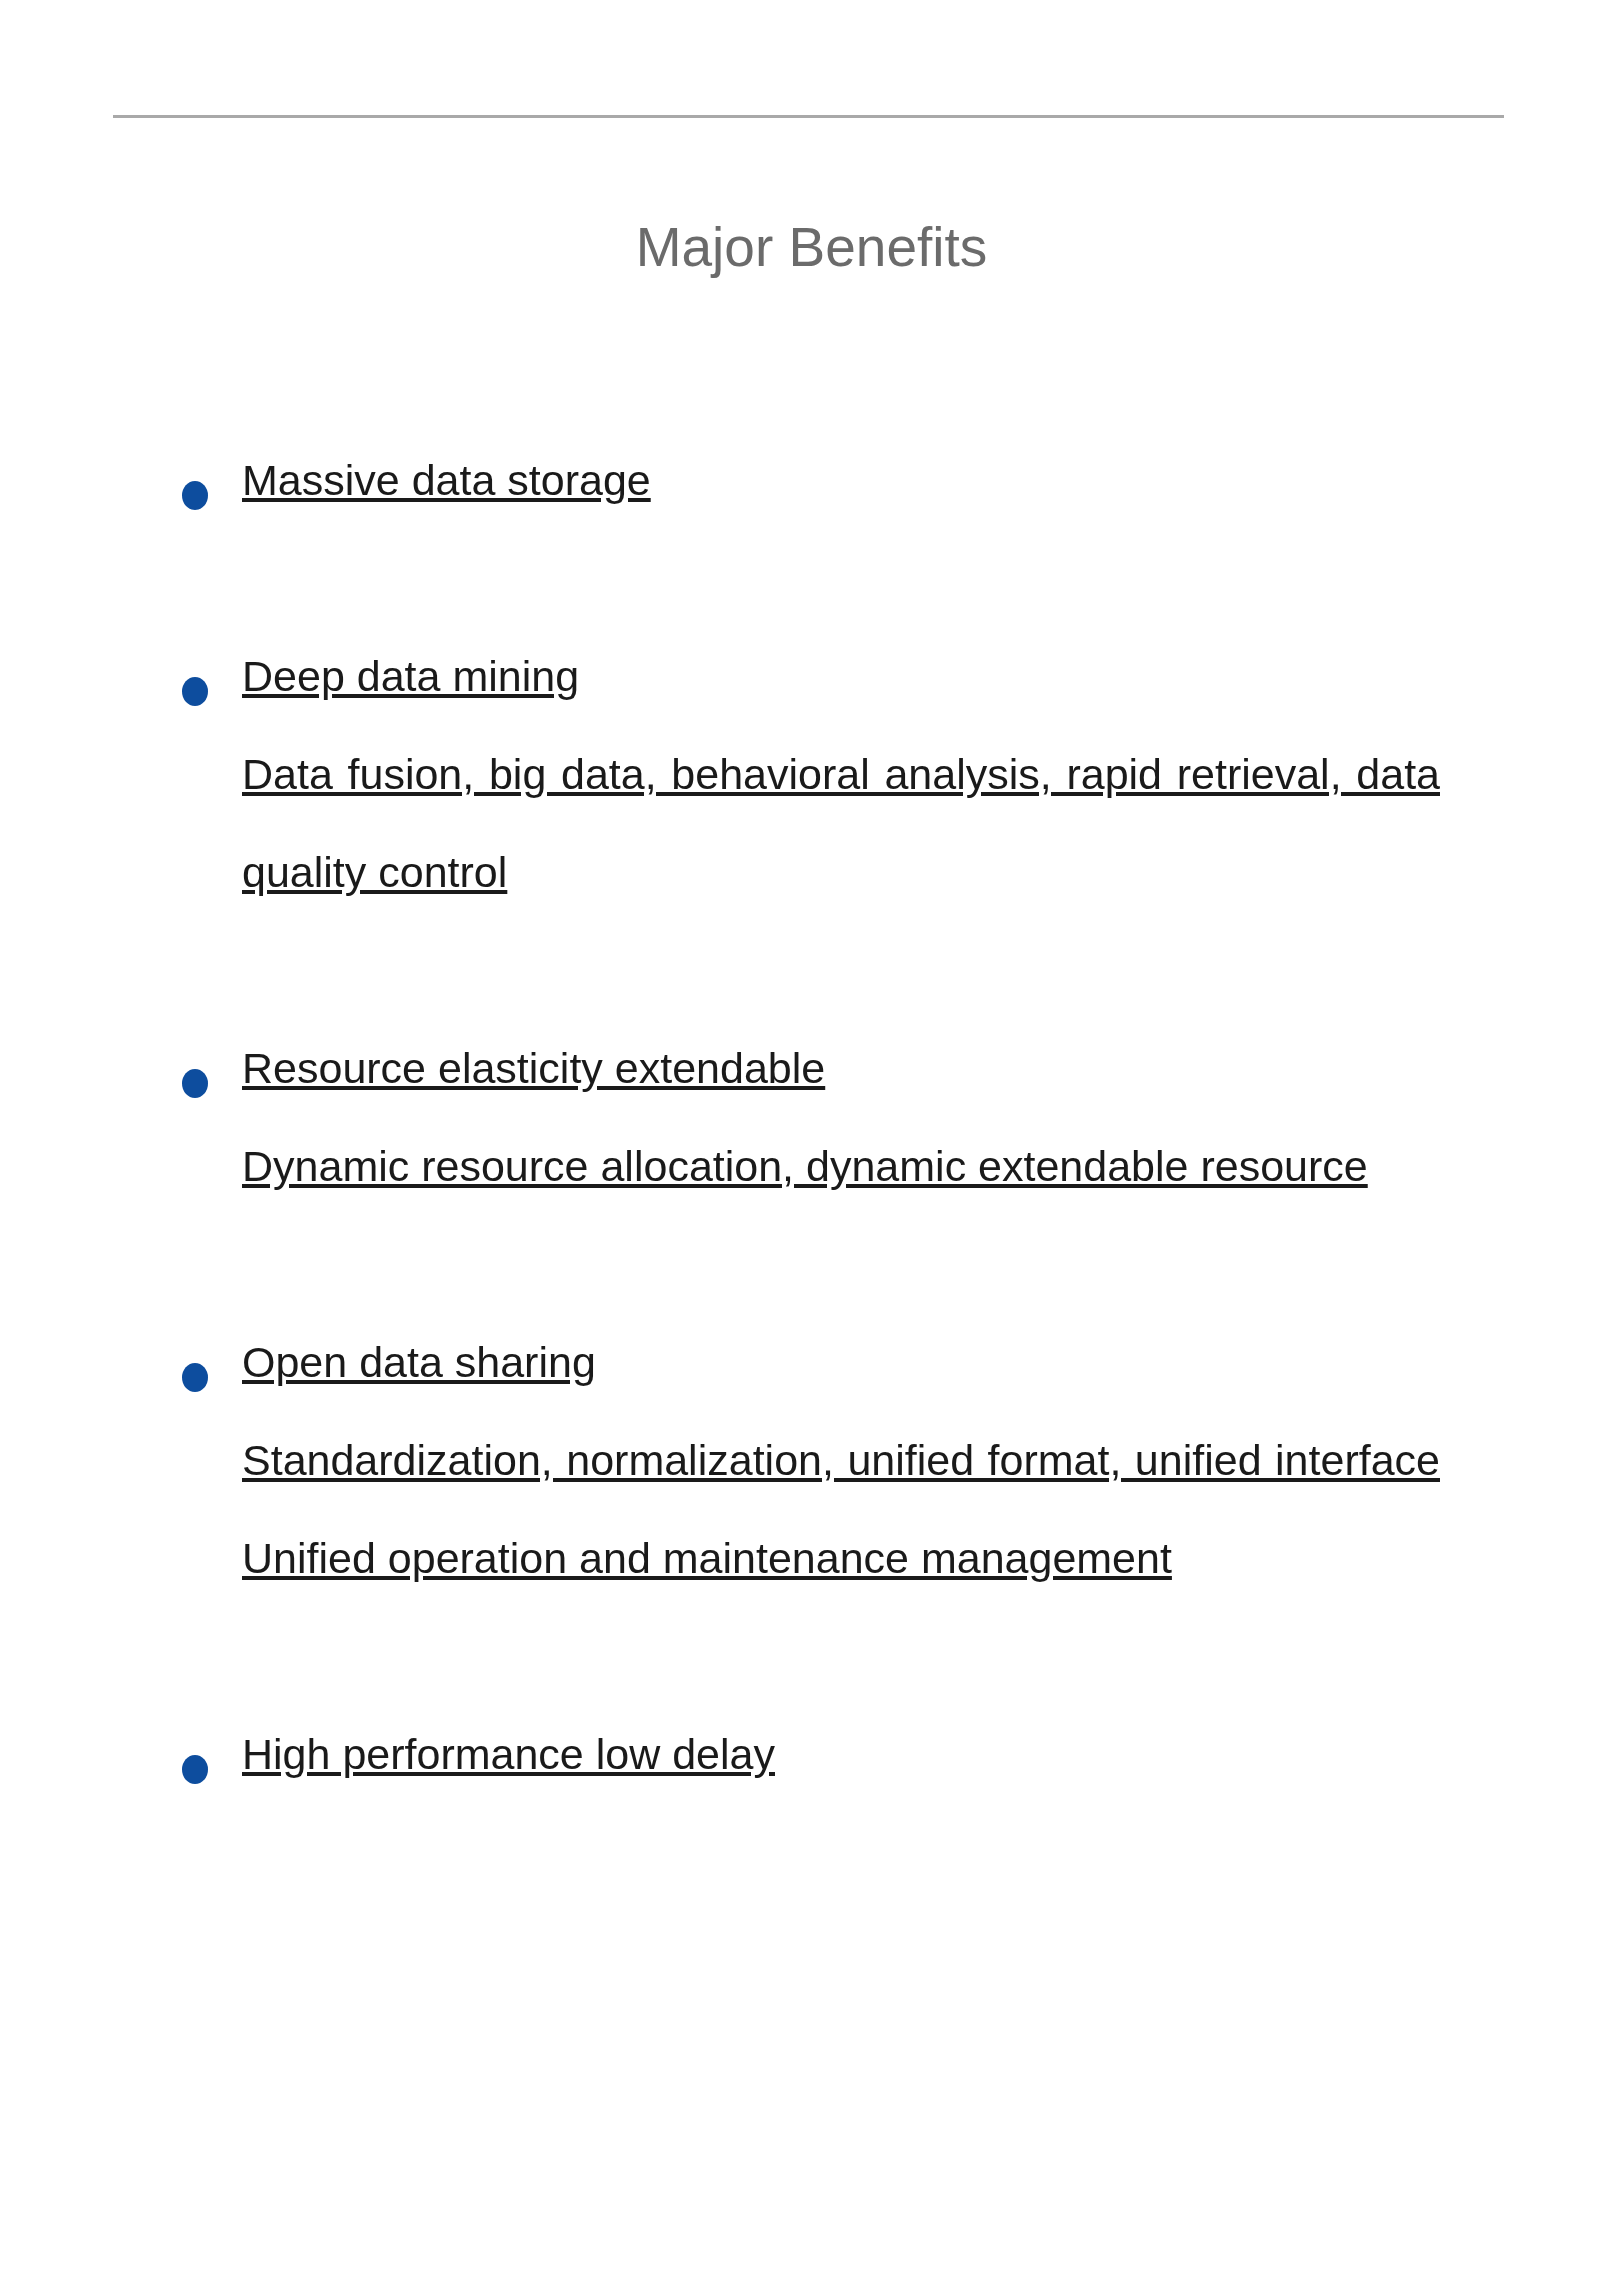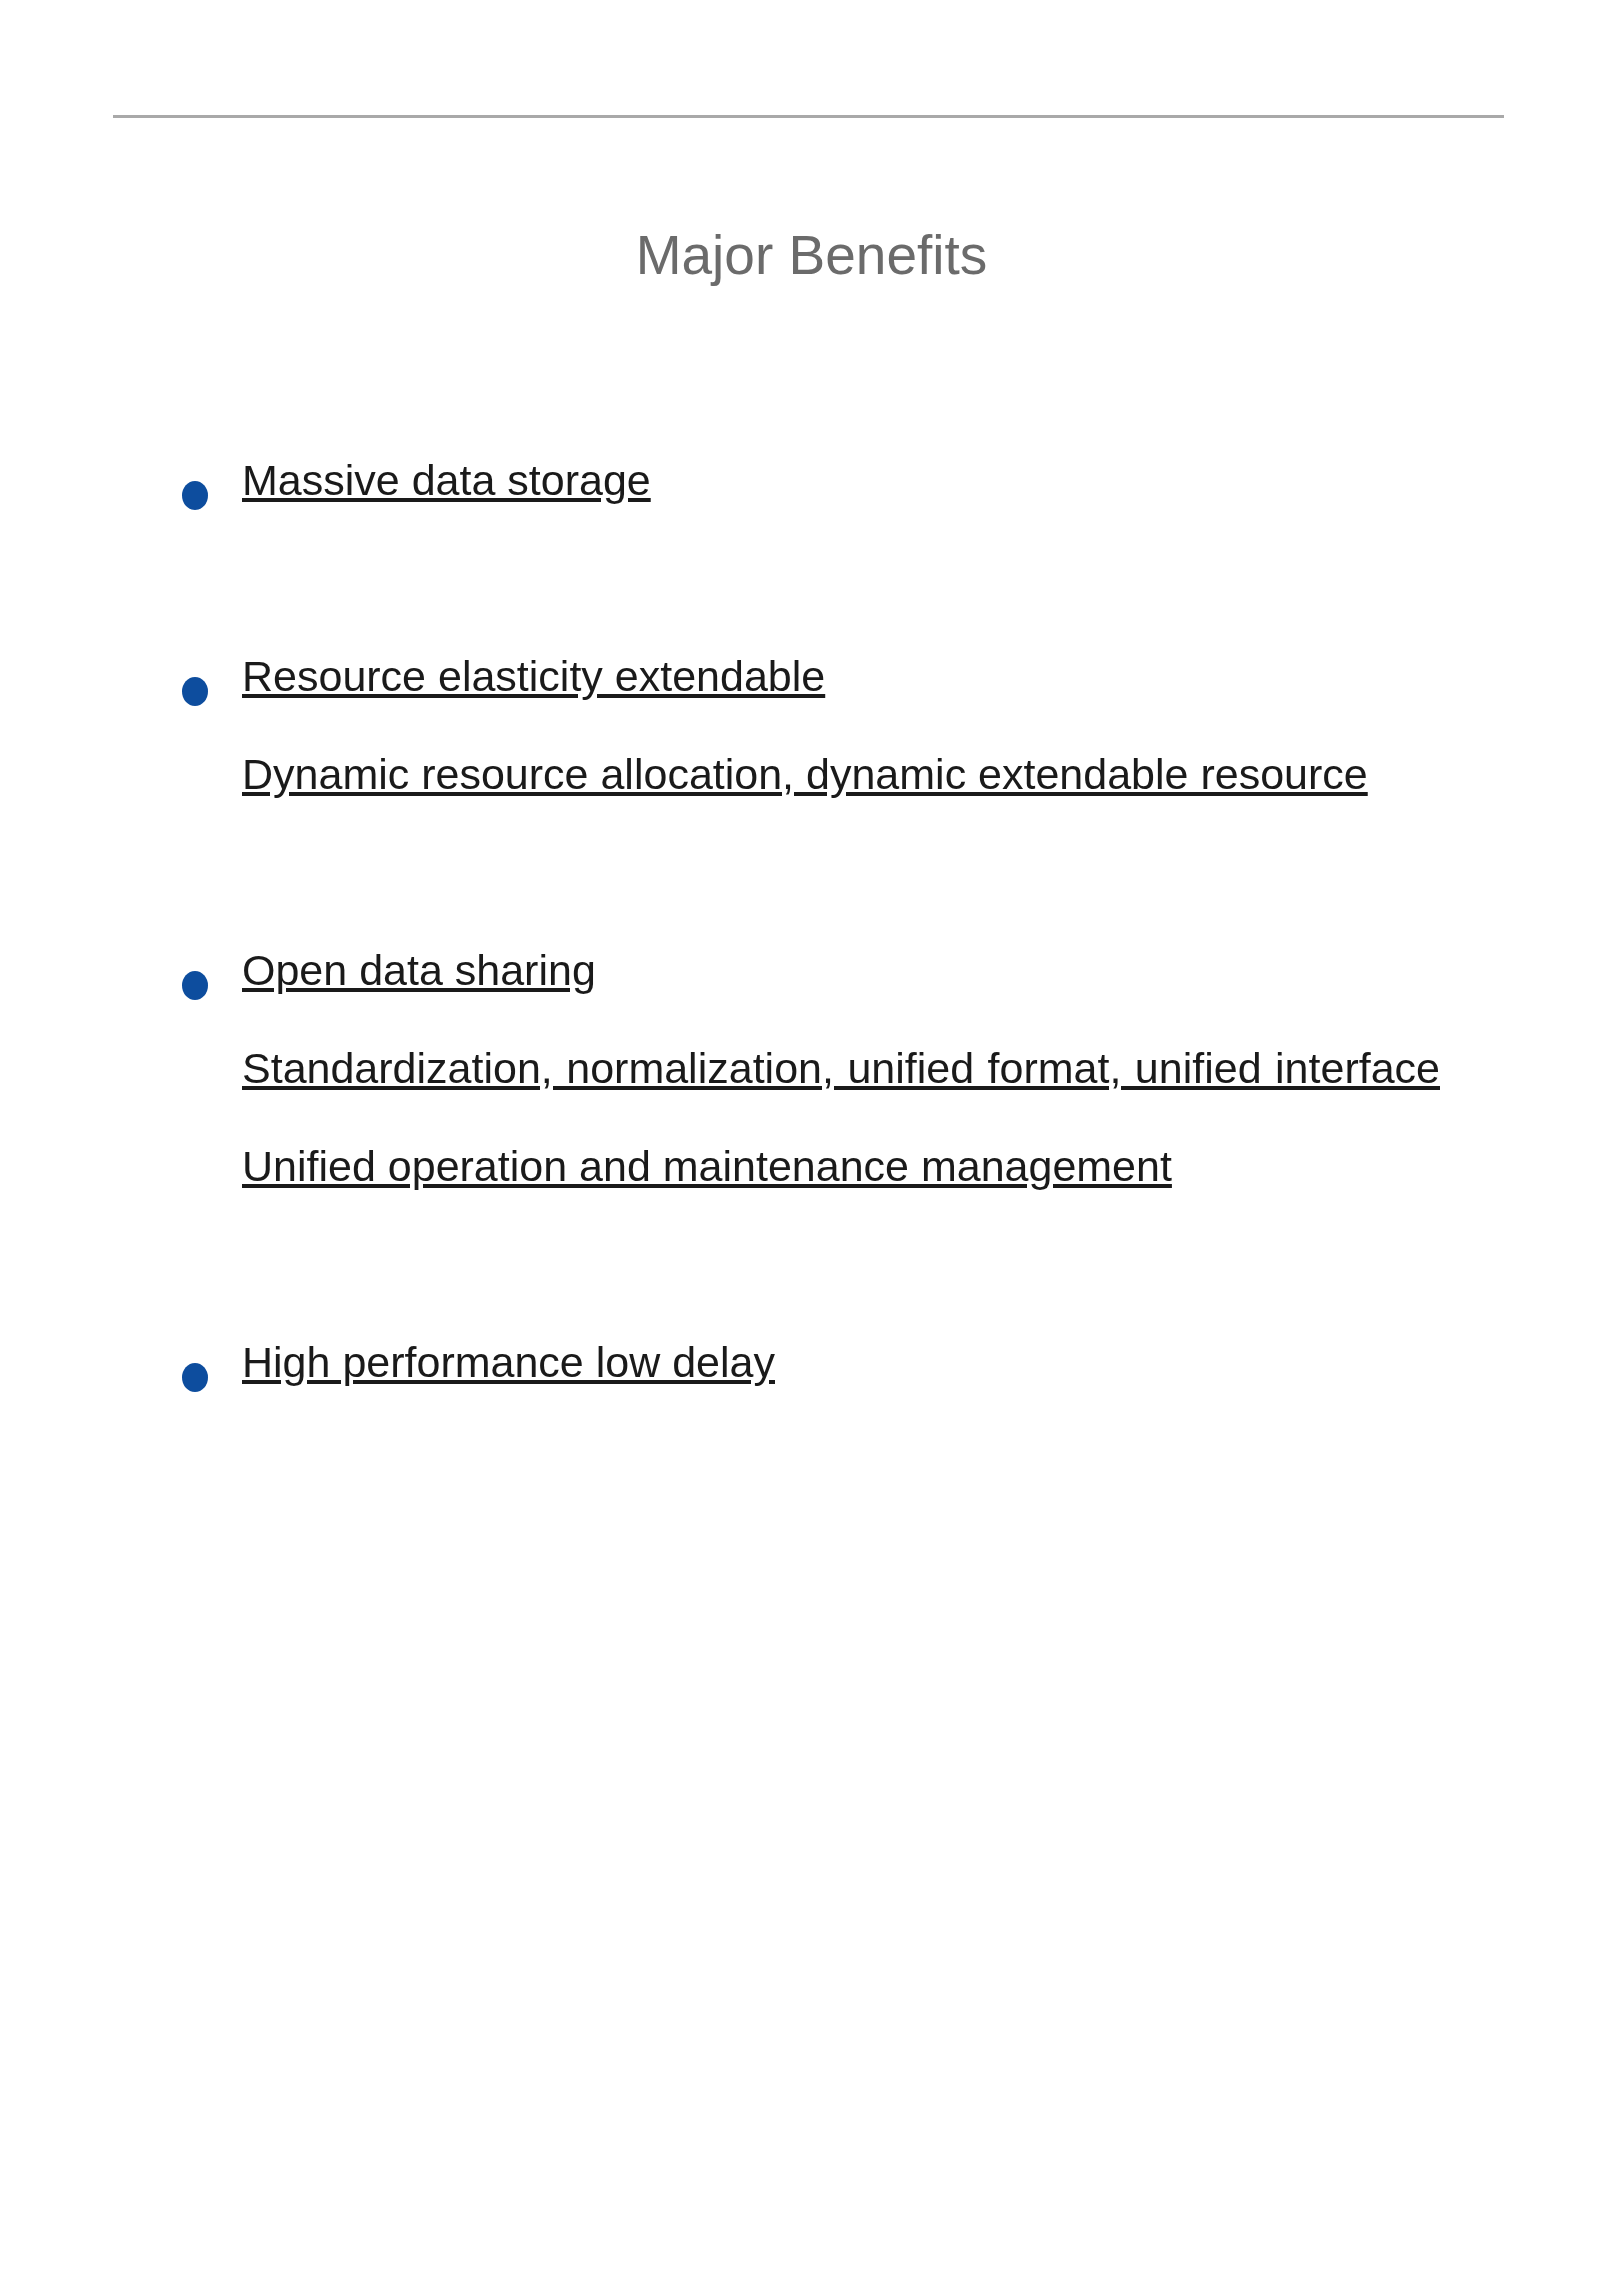--- a/index.html
+++ b/index.html
@@ -26,21 +26,21 @@
   .top-rule {
     position: absolute;
     left: 113px;
     top: 115px;
     width: 1391px;
     height: 3.3px;
     background: var(--rule-color);
   }
   .doc-title {
     position: absolute;
-    top: 228px;
+    top: 220px;
     left: 0;
     width: 100%;
     text-align: center;
     font-size: 55px;
     font-weight: 400;
     line-height: 1;
     color: var(--title-color);
     letter-spacing: 0px;
   }
   .bullet-list {
@@ -87,20 +87,28 @@
 <div class="page">
   <div class="top-rule"></div>
   <h1 class="doc-title">Major Benefits</h1>
   <div class="bullet-list">
       <div class="item">
     <span class="dot"></span>
     <div class="line heading-line">Massive data storage</div>
   </div>
       <div class="item">
     <span class="dot"></span>
+    <div class="line heading-line">Deep data mining</div>
+    <div class="desc">
+          <div class="line desc-line fill">Data fusion, big data, behavioral analysis, rapid retrieval, data</div>
+          <div class="line desc-line">quality control</div>
+        </div>
+  </div>
+      <div class="item">
+    <span class="dot"></span>
     <div class="line heading-line">Resource elasticity extendable</div>
     <div class="desc">
           <div class="line desc-line">Dynamic resource allocation, dynamic extendable resource</div>
         </div>
   </div>
       <div class="item">
     <span class="dot"></span>
     <div class="line heading-line">Open data sharing</div>
     <div class="desc">
           <div class="line desc-line fill">Standardization, normalization, unified format, unified interface</div>

